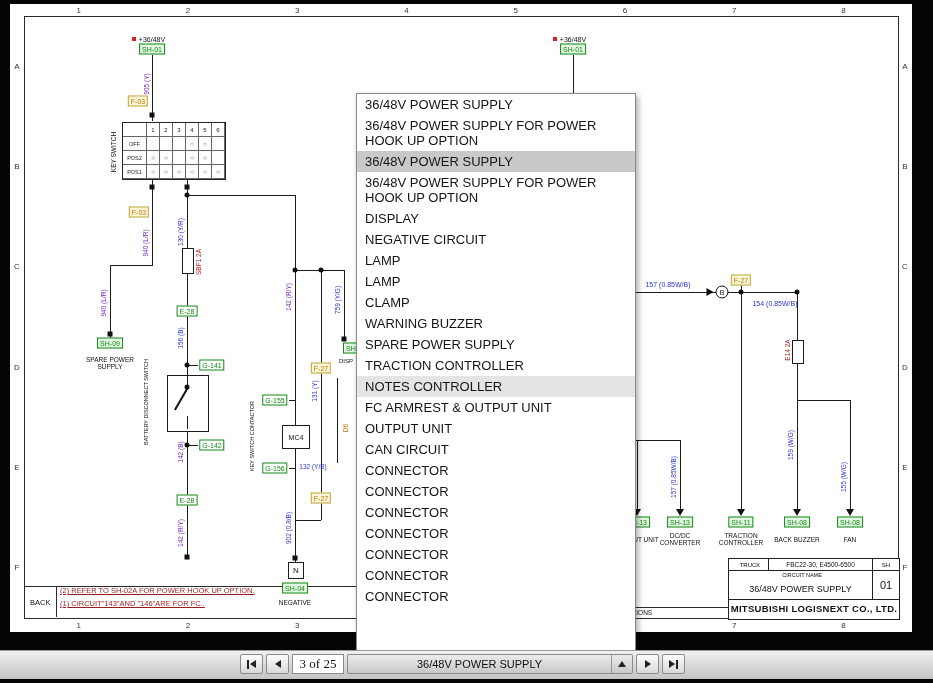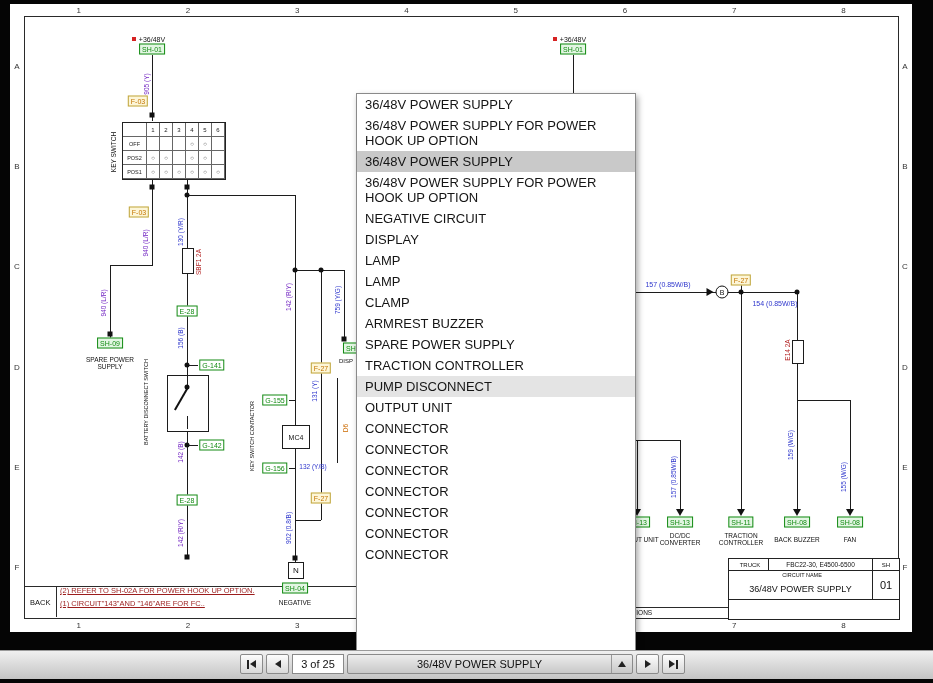--- a/index.html
+++ b/index.html
@@ -53,21 +53,21 @@
   #tb-company{grid-column:1 / span 3;font-size:9.5px;font-weight:bold;letter-spacing:.3px;}
   
   #dropdown{position:absolute;left:356px;top:93px;width:278px;height:557px;background:#fff;border:1px solid #8a8a8a;box-shadow:2px 3px 6px rgba(0,0,0,.35);overflow:hidden;z-index:10;}
   .item{padding:3px 8px;line-height:15px;font-size:13px;color:#151515;cursor:default;}
   .item.selected{background:#c9c9c9;}
   .item.hover{background:#e4e4e4;}
   
   #toolbar{position:absolute;left:0;top:650px;width:933px;height:28px;background:linear-gradient(#f0f0f0,#c4c4c4);border-top:1px solid #9a9a9a;z-index:20;}
   #tb-controls{position:absolute;left:240px;top:3px;display:flex;gap:3px;align-items:center;}
   .nbtn{height:20px;width:23px;display:flex;align-items:center;justify-content:center;gap:1px;background:linear-gradient(#fdfdfd,#d8d8d8);border:1px solid #8a8a8a;border-radius:2px;padding:0;}
-  .pagebox{height:18px;width:50px;background:#fff;border:1px solid #8a8a8a;font-size:11px;color:#111;display:flex;align-items:center;justify-content:center;}
+  .pagebox{height:18px;width:50px;background:#fff;border:1px solid #8a8a8a;font-size:13px;color:#111;display:flex;align-items:center;justify-content:center;font-family:Liberation Serif, serif;}
   .ddbtn{height:20px;width:286px;display:flex;align-items:stretch;background:linear-gradient(#ececec,#c8c8c8);border:1px solid #8a8a8a;border-radius:2px;padding:0;font-family:"Liberation Sans",sans-serif;}
   .ddlabel{flex:1;display:flex;align-items:center;justify-content:center;font-size:11px;color:#111;}
   .ddcap{width:20px;display:flex;align-items:center;justify-content:center;border-left:1px solid #999;}
   .tri{width:0;height:0;border:4px solid transparent;}
   .tri-l{border-right:6px solid #222;border-left:0;}
   .tri-r{border-left:6px solid #222;border-right:0;}
   .tri-u{border-bottom:6px solid #222;border-top:0;}
   .vbar{width:2px;height:9px;background:#222;}
 </style>
 </head>
@@ -124,20 +124,21 @@
 
     <div id="tblock">
       <div class="cell bR bB" id="tb-truck">TRUCK</div>
       <div class="cell bR bB" id="tb-truckval">FBC22-30, E4500-6500</div>
       <div class="cell bB" id="tb-sh">SH</div>
       <div class="cell bR bB" id="tb-circuit" style="grid-column:1 / span 2;">
         <div class="mini">CIRCUIT NAME</div>
         <div class="name">36/48V POWER SUPPLY</div>
       </div>
       <div class="cell bB" id="tb-num">01</div>
+      <div class="cell" id="tb-company">MITSUBISHI LOGISNEXT CO., LTD.</div>
     </div>
   <div class="wire" style="position: absolute; left: 152px; top: 55px; width: 1px; height: 66px;"></div>
       <div class="wire" style="position: absolute; left: 573px; top: 55px; width: 1px; height: 38px;"></div>
       <div class="wire" style="position: absolute; left: 152px; top: 178px; width: 1px; height: 88px;"></div>
       <div class="wire" style="position: absolute; left: 110px; top: 265px; width: 43px; height: 1px;"></div>
       <div class="wire" style="position: absolute; left: 110px; top: 265px; width: 1px; height: 73px;"></div>
       <div class="wire" style="position: absolute; left: 187px; top: 178px; width: 1px; height: 128px;"></div>
       <div class="wire" style="position: absolute; left: 187px; top: 316px; width: 1px; height: 60px;"></div>
       <div class="wire" style="position: absolute; left: 187px; top: 430px; width: 1px; height: 66px;"></div>
       <div class="wire" style="position: absolute; left: 187px; top: 505px; width: 1px; height: 52px;"></div>
@@ -284,30 +285,32 @@
 SUPPLY</div>
       <div class="noteline" style="position: absolute; left: 60px; top: 586px;">(2) REFER TO SH-02A FOR POWER HOOK UP OPTION.</div>
       <div class="noteline" style="position: absolute; left: 60px; top: 599px;">(1) CIRCUIT"143"AND "146"ARE FOR FC..</div>
     </div>
 
   <div id="dropdown">
       <div class="item">36/48V POWER SUPPLY</div>
       <div class="item">36/48V POWER SUPPLY FOR POWER HOOK UP OPTION</div>
       <div class="item selected">36/48V POWER SUPPLY</div>
       <div class="item">36/48V POWER SUPPLY FOR POWER HOOK UP OPTION</div>
+      <div class="item">DISPLAY</div>
       <div class="item">NEGATIVE CIRCUIT</div>
-      <div class="item">DISPLAY</div>
       <div class="item">LAMP</div>
       <div class="item">LAMP</div>
       <div class="item">CLAMP</div>
-      <div class="item">ARMREST BUZZER</div>
+      <div class="item">WARNING BUZZER</div>
       <div class="item">SPARE POWER SUPPLY</div>
       <div class="item">TRACTION CONTROLLER</div>
-      <div class="item hover">PUMP DISCONNECT</div>
+      <div class="item hover">NOTES CONTROLLER</div>
+      <div class="item">FC ARMREST &amp; OUTPUT UNIT</div>
       <div class="item">OUTPUT UNIT</div>
+      <div class="item">CAN CIRCUIT</div>
       <div class="item">CONNECTOR</div>
       <div class="item">CONNECTOR</div>
       <div class="item">CONNECTOR</div>
       <div class="item">CONNECTOR</div>
       <div class="item">CONNECTOR</div>
       <div class="item">CONNECTOR</div>
       <div class="item">CONNECTOR</div>
     </div>
 
   <div id="toolbar">

